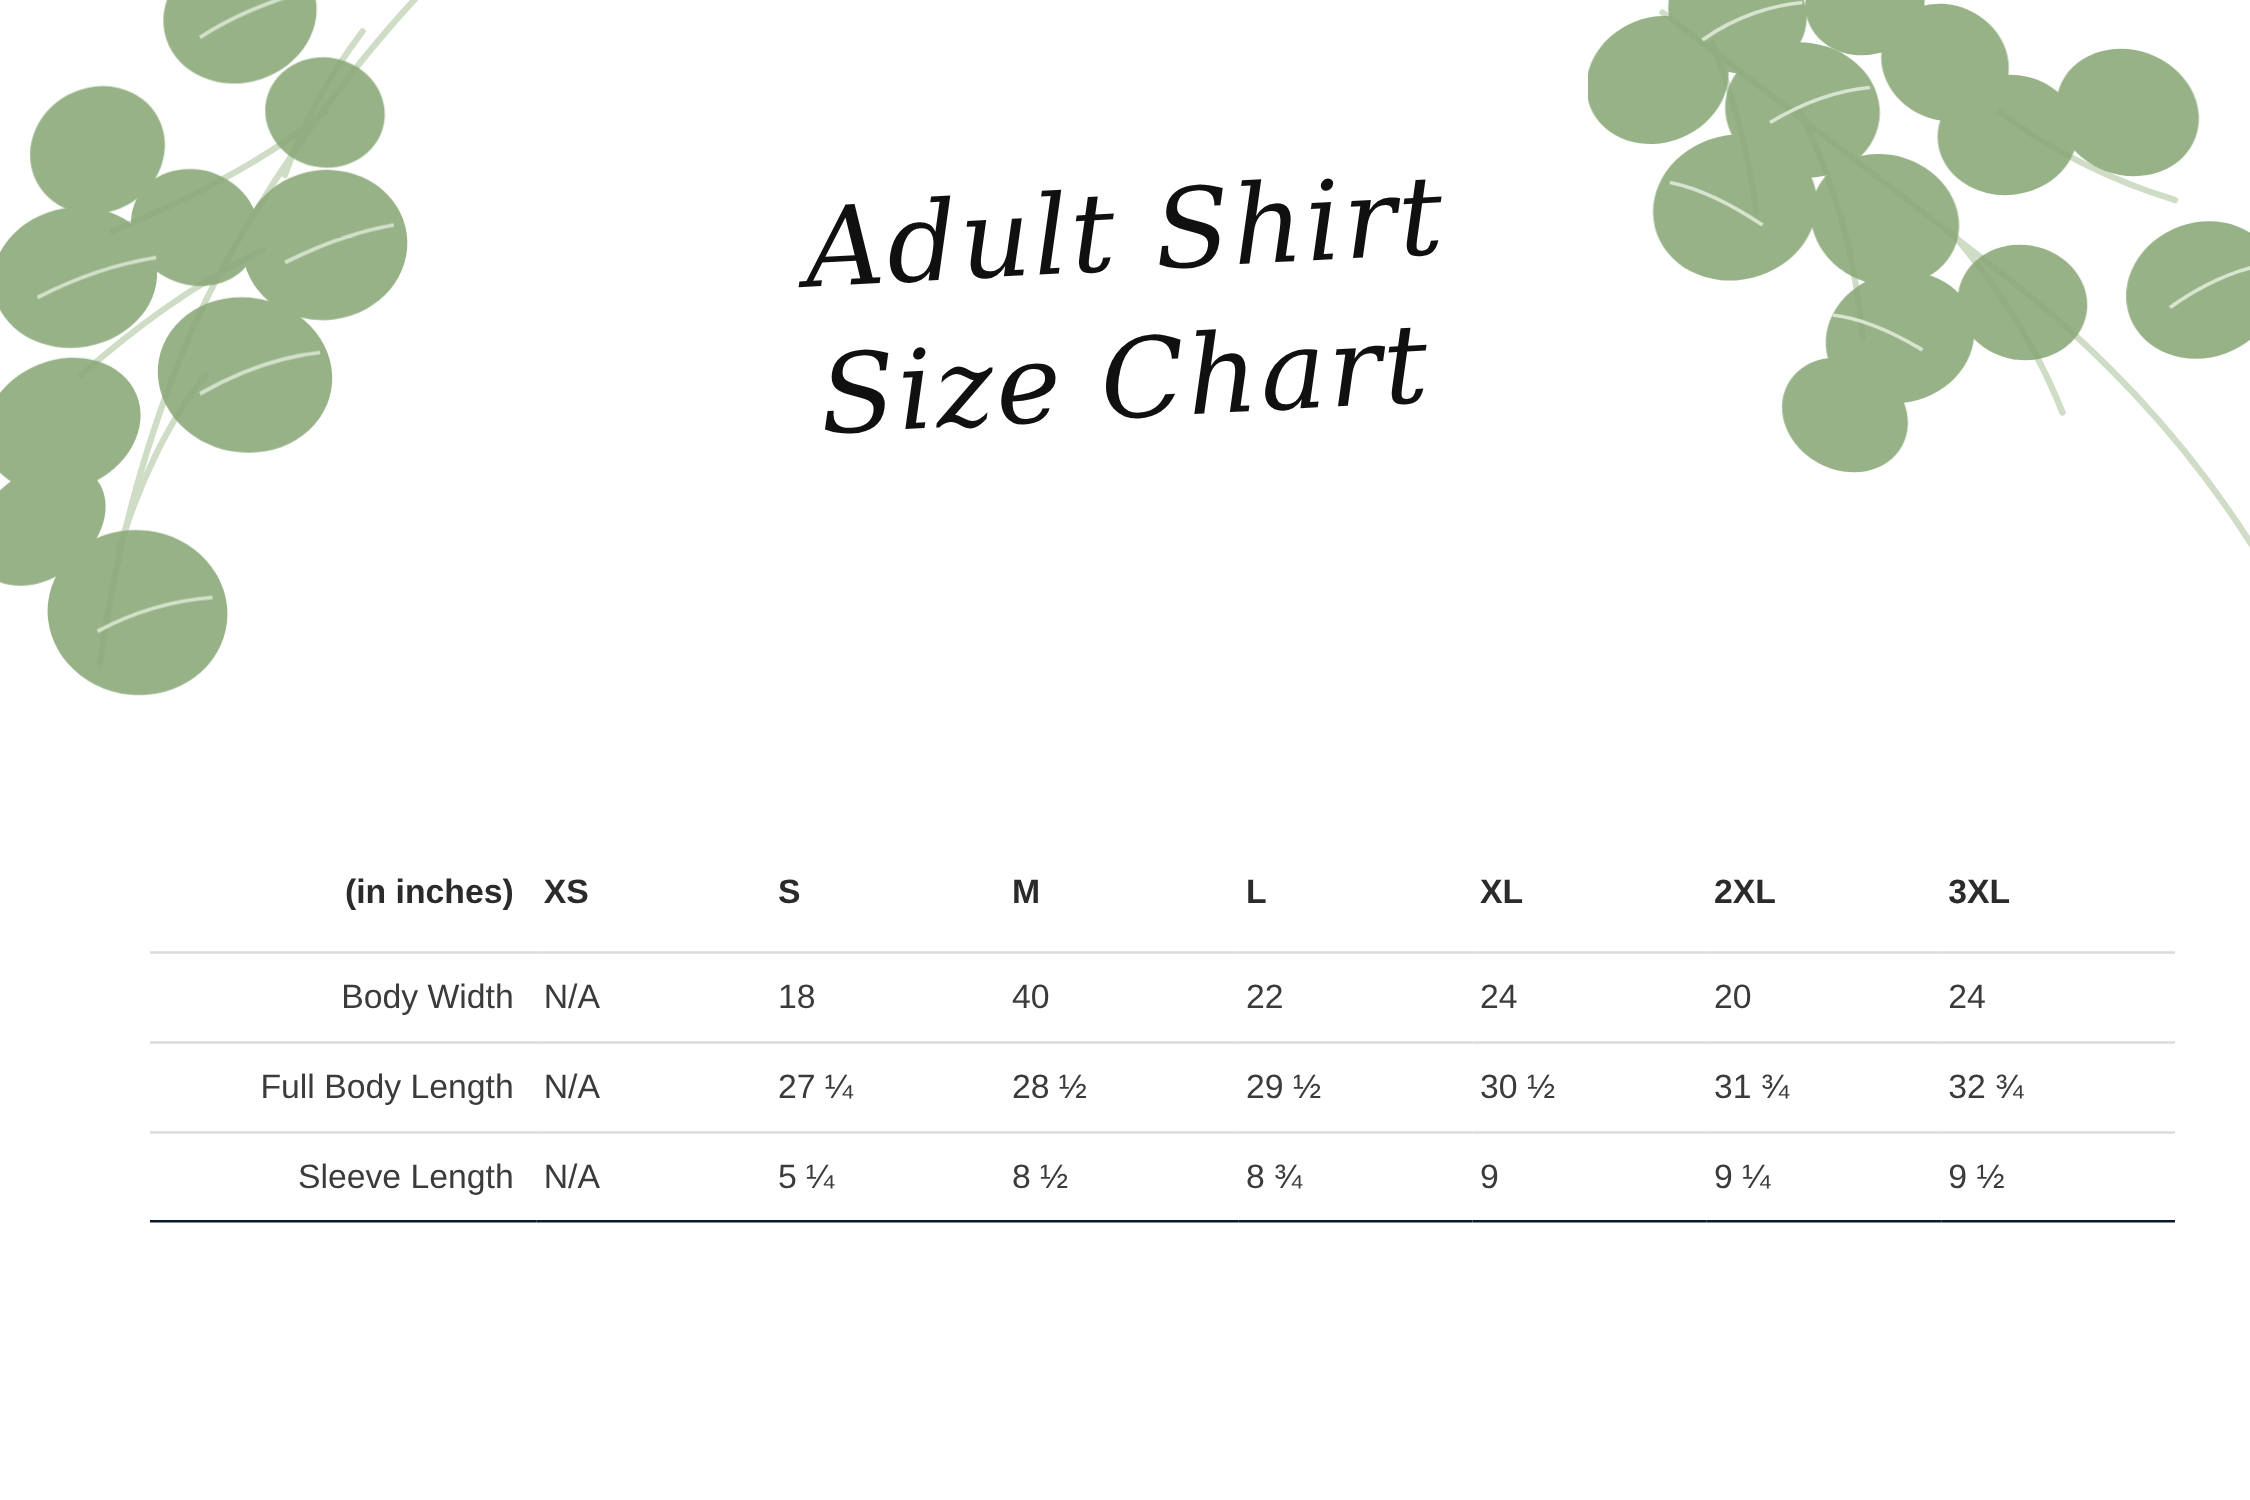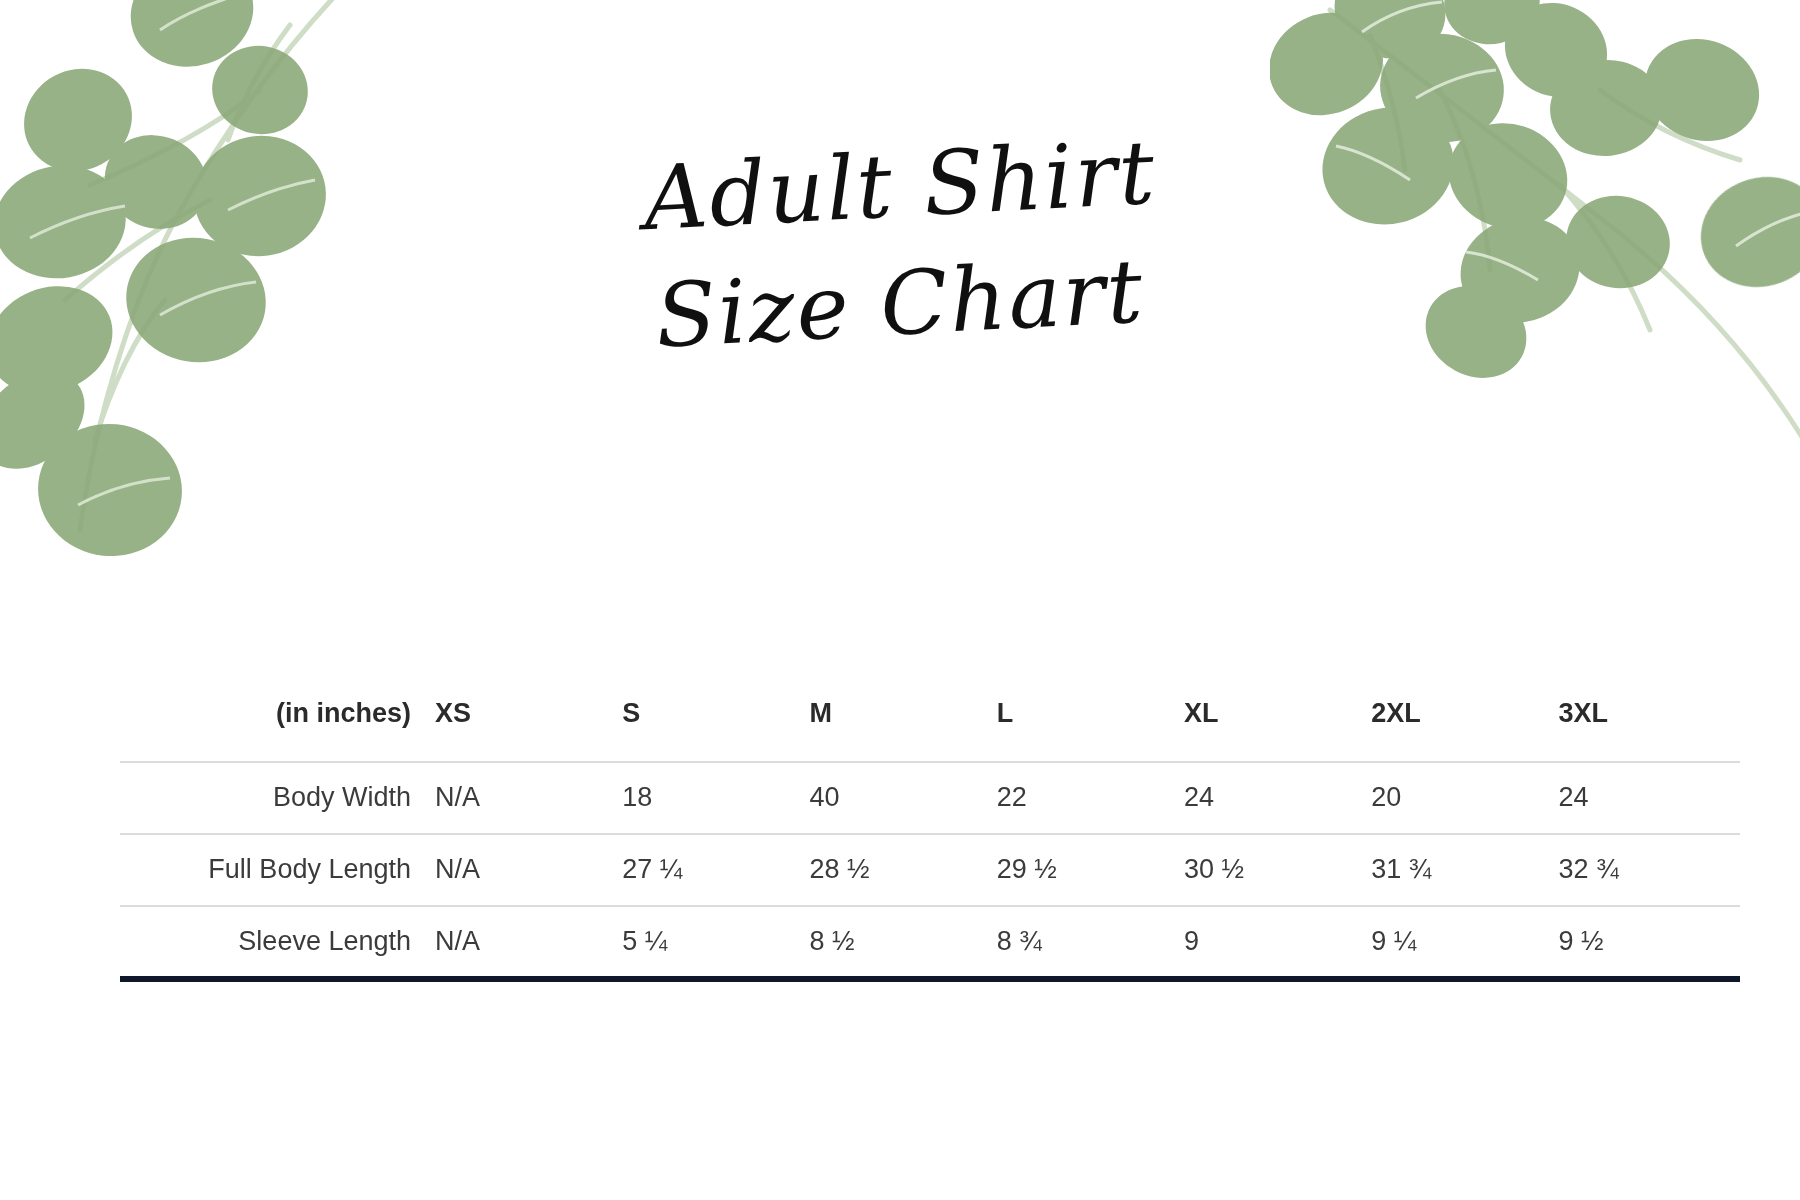--- a/index.html
+++ b/index.html
@@ -99,21 +99,21 @@
   table.size-chart tbody td.row-head {
     text-align: right;
     padding-right: 18px;
     color: #3b3b3b;
     line-height: 1.25;
   }
   table.size-chart tbody tr {
     border-top: 2px solid #dcdcdc;
   }
   table.size-chart tbody tr:last-child {
-    border-bottom: 6px solid #0f172a;
+    border-bottom: 2px solid #0f172a;
   }
   col.c-label { width: 310px; }
   col.c-size  { width: 188px; }
 </style>
 </head>
 <body>
 
 <div class="page">
 
   <div class="leaf-art left">

